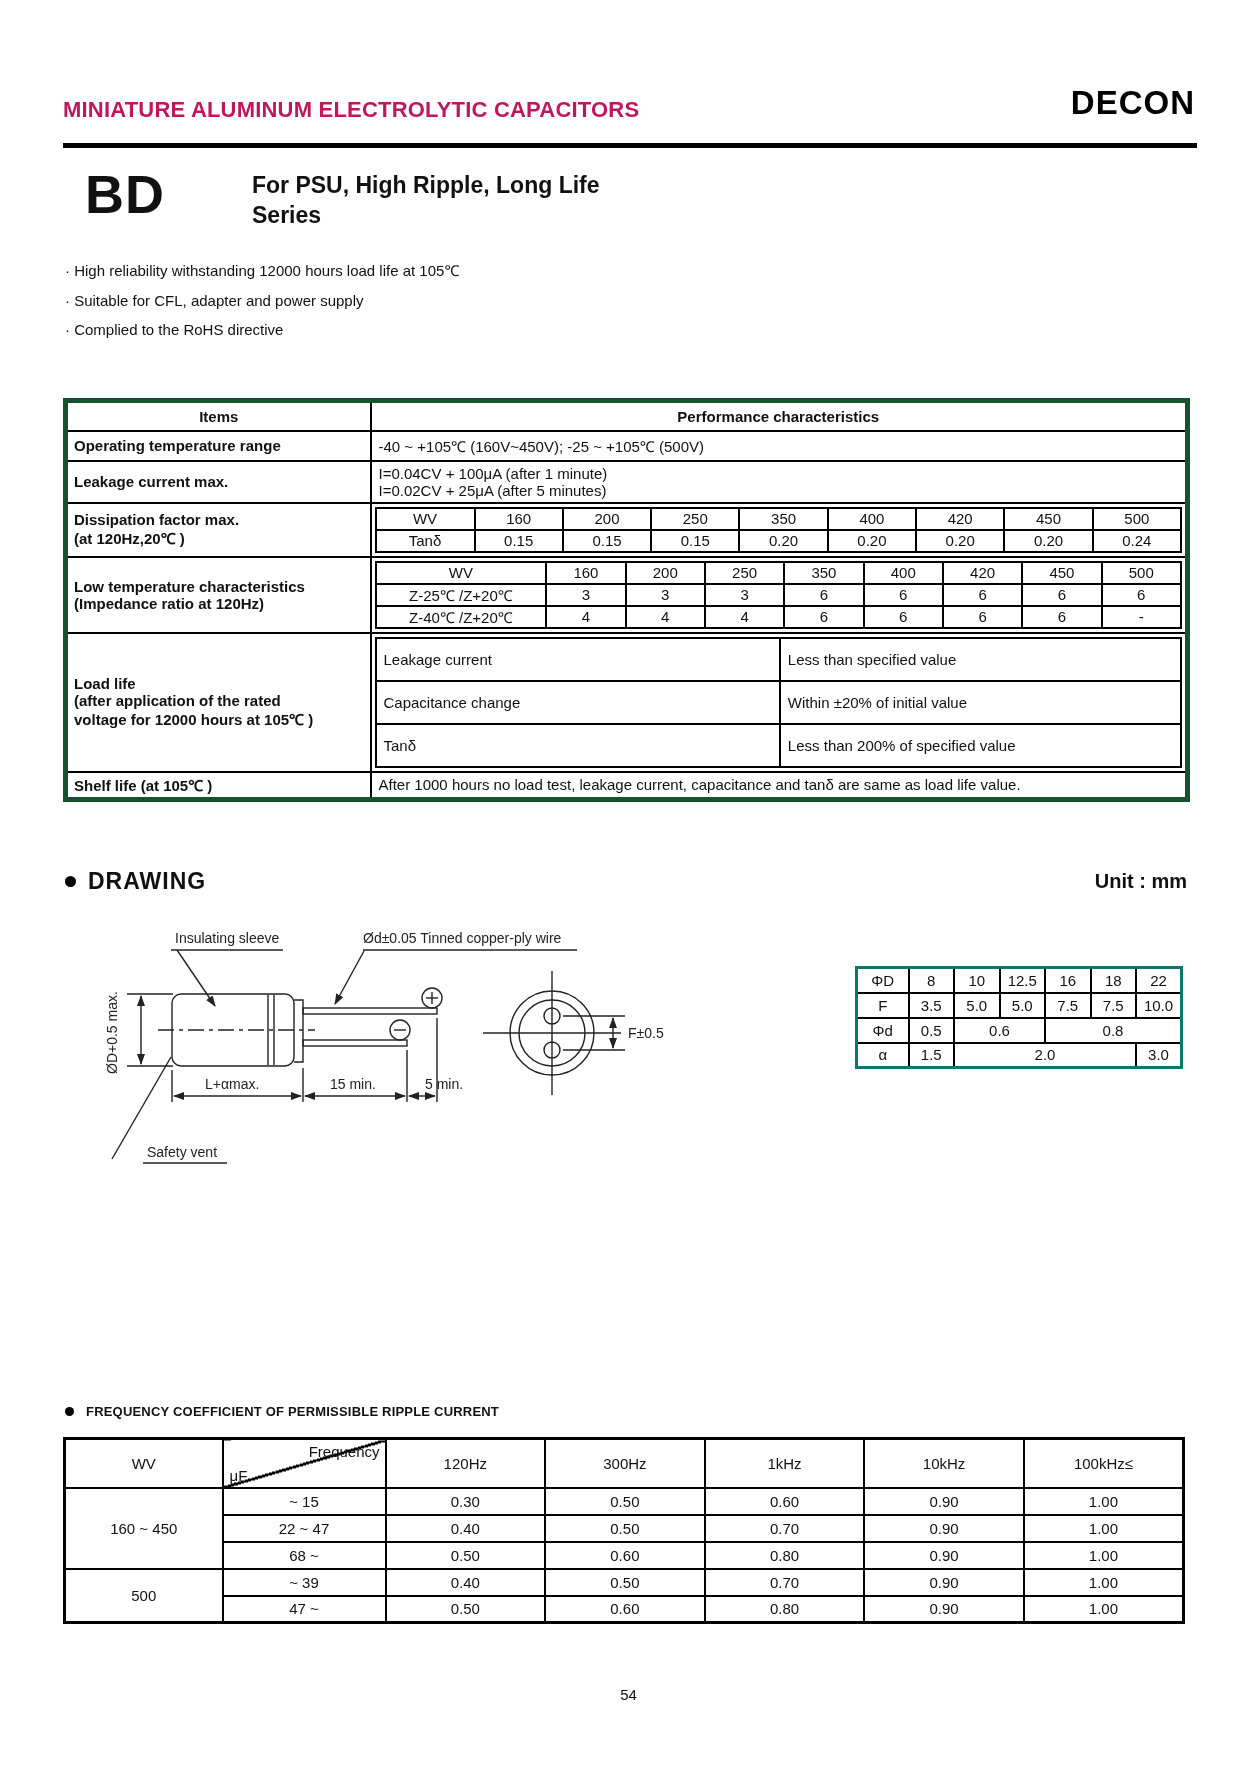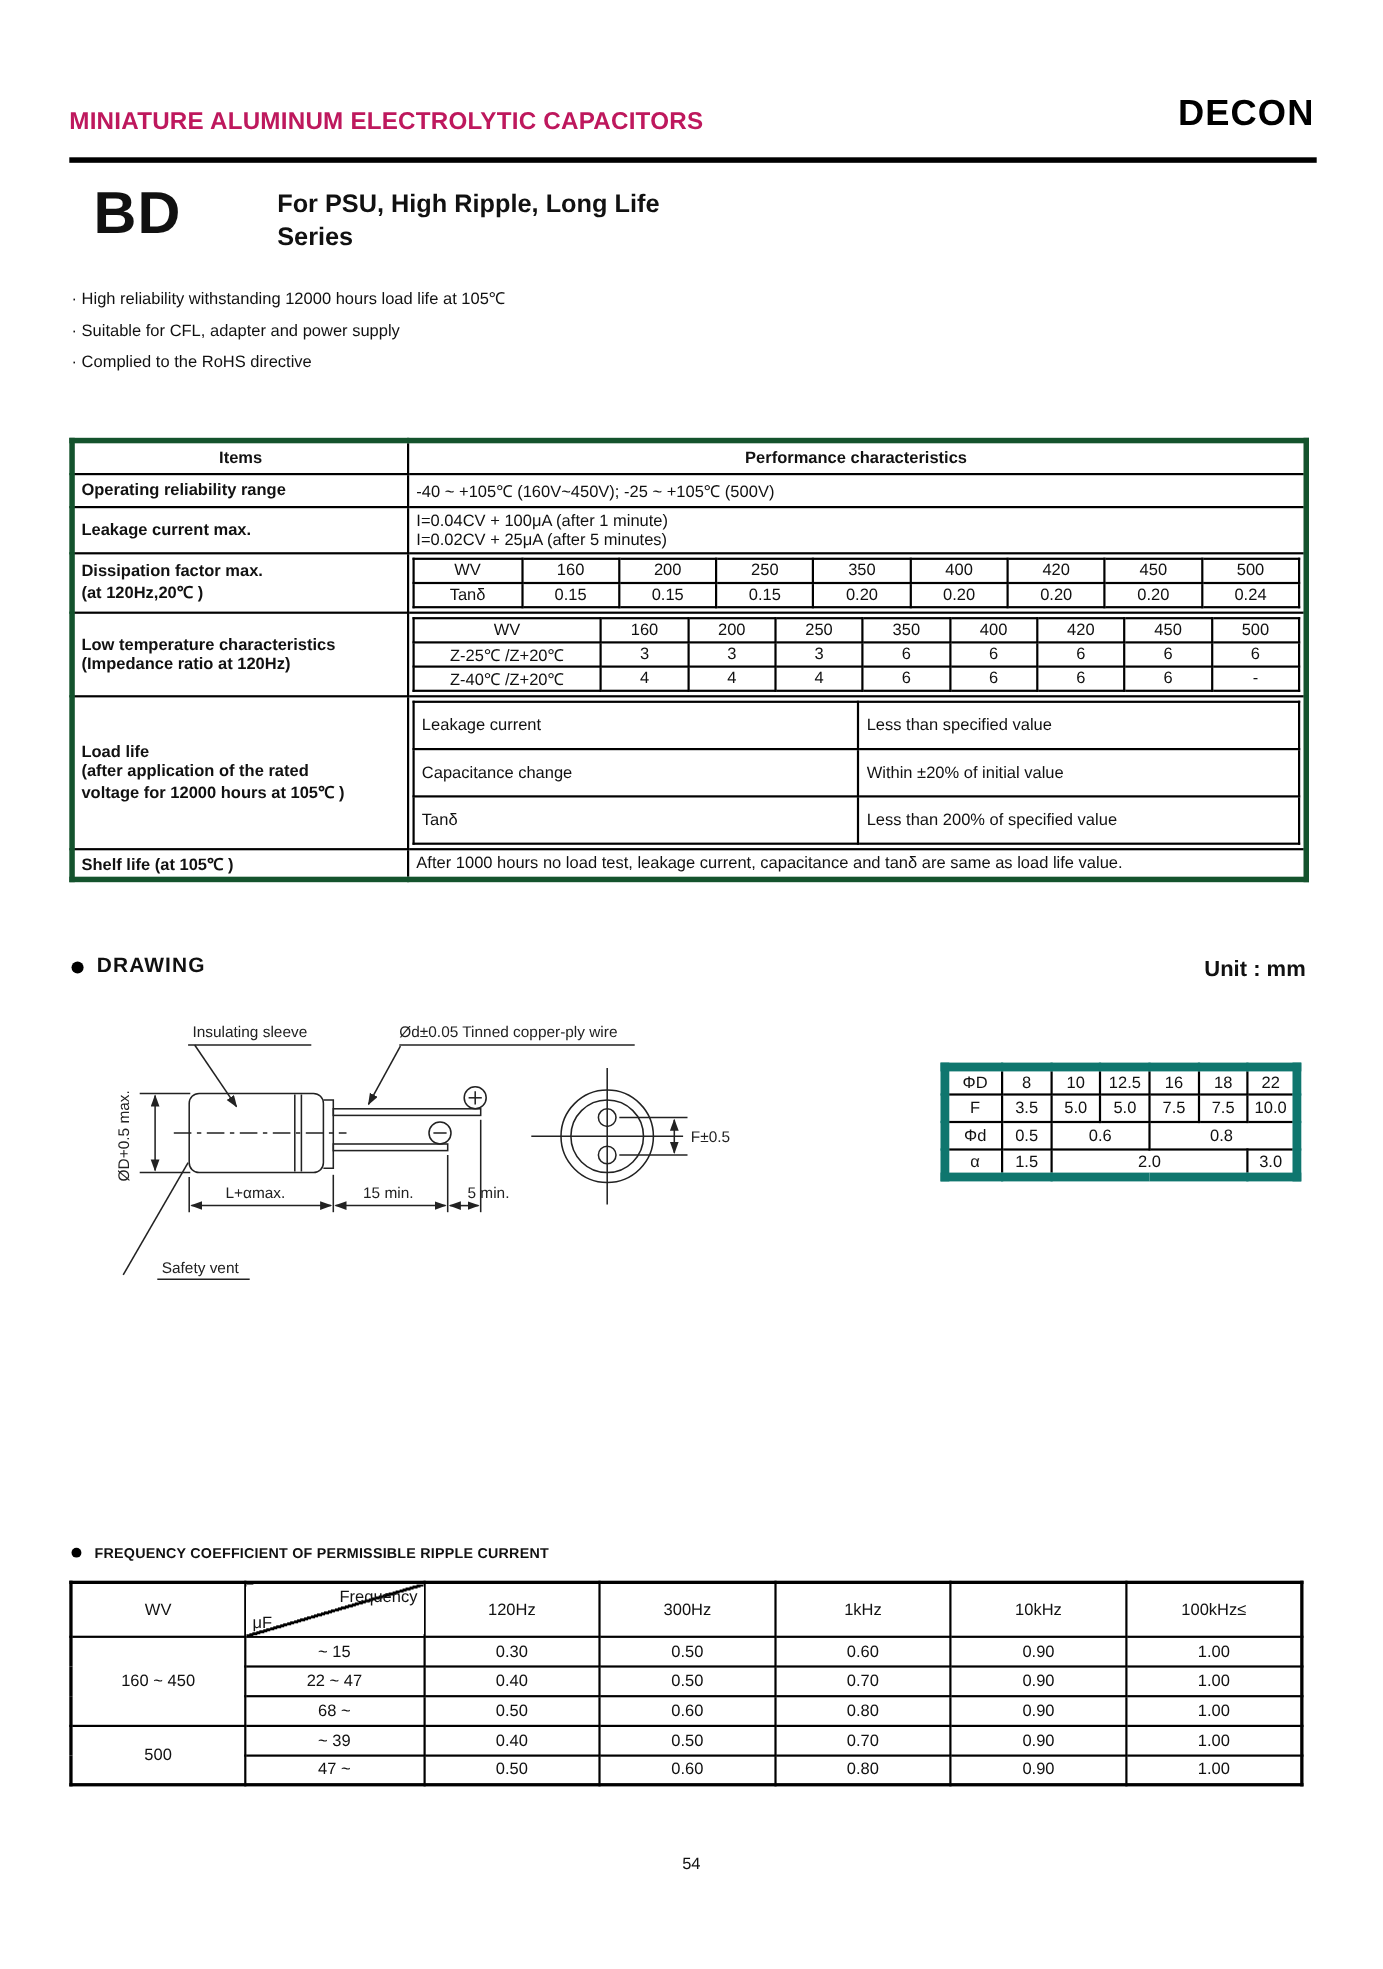--- a/index.html
+++ b/index.html
@@ -47,29 +47,29 @@
   .char-table .label-cell { font-weight: bold; padding: 2px 6px; vertical-align: middle; }
   .char-table .head-cell { font-weight: bold; text-align: center; height: 30px; }
   .char-table .val-cell { padding: 2px 7px; vertical-align: middle; }
   .nest-cell { padding: 3px; vertical-align: middle; }
   .inner { width: 100%; table-layout: fixed; border: 2px solid #000; }
   .inner td { border: 2px solid #000; text-align: center; height: 22px; font-size: 15px; padding: 0 2px; }
   .inner.loadlife td { text-align: left; padding: 12px 7px; height: 19px; }
   
   .sec-head { position: absolute; font-weight: bold; display: flex; align-items: center; }
   .bullet { display: inline-block; background: #000; border-radius: 50%; margin-right: 12px; }
-  .draw-head { left: 65px; top: 868px; font-size: 19px; letter-spacing: 1px; text-align: right; }
+  .draw-head { left: 65px; top: 868px; font-size: 23px; letter-spacing: 1px; text-align: right; }
   .draw-head .bullet { width: 11px; height: 11px; }
   .unit-label { position: absolute; right: 70px; top: 870px; font-size: 20px; font-weight: bold; }
   .drawing-svg { position: absolute; left: 65px; top: 916px; }
   .drawing-svg text { font-family: "Liberation Sans", sans-serif; font-size: 14px; fill: #222; }
   
   .dim-table {
     position: absolute; left: 855px; top: 966px; width: 328px;
-    border: 8px solid #0f766e; table-layout: fixed; font-size: 15px;
+    border: 3px solid #0f766e; table-layout: fixed; font-size: 15px;
   }
   .dim-table td { border: 2px solid #000; text-align: center; height: 25px; }
   
   .freq-head { left: 65px; top: 1404px; font-size: 13px; letter-spacing: 0.2px; }
   .freq-head .bullet { width: 9px; height: 9px; }
   .freq-table {
     position: absolute; left: 63px; top: 1437px; width: 1122px;
     border: 3px solid #000; table-layout: fixed; font-size: 15px;
   }
   .freq-table td { border: 2px solid #000; text-align: center; }
@@ -111,21 +111,21 @@
     <colgroup>
         <col style="width:305px">
         <col style="width:817px">
       </colgroup>
     <tbody>
       <tr>
         <td class="head-cell">Items</td>
         <td class="head-cell">Performance characteristics</td>
       </tr>
       <tr>
-        <td class="label-cell" style="height:30px">Operating reliability range</td>
+        <td class="label-cell" style="height:30px">Operating temperature range</td>
         <td class="val-cell">-40 ~ +105℃ (160V~450V);  -25 ~ +105℃ (500V)</td>
       </tr>
       <tr>
         <td class="label-cell" style="height:42px">Leakage current max.</td>
         <td class="val-cell">
           <div>I=0.04CV + 100μA  (after 1 minute)</div>
           <div>I=0.02CV + 25μA  (after 5 minutes)</div>
         </td>
       </tr>
       <tr>

